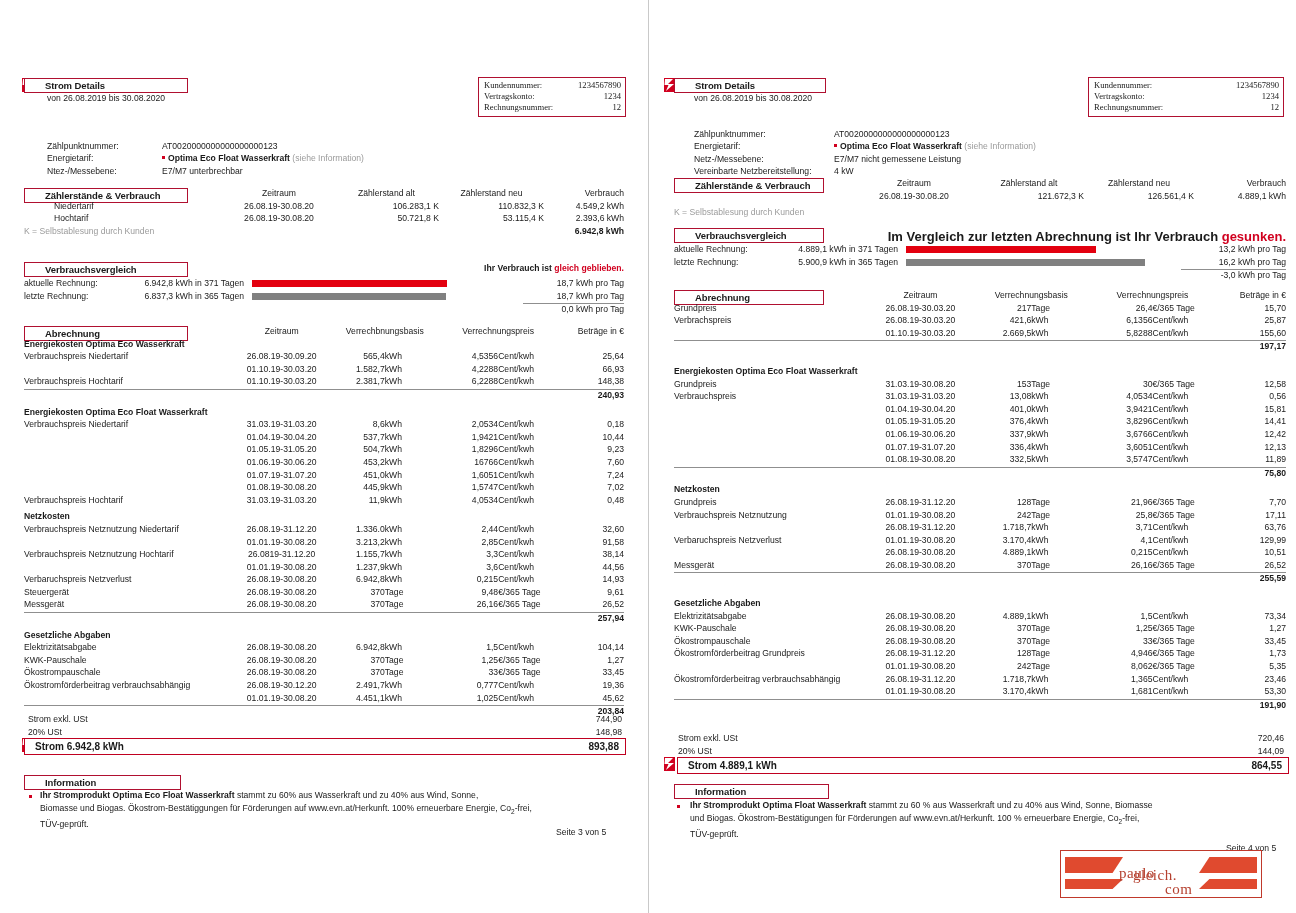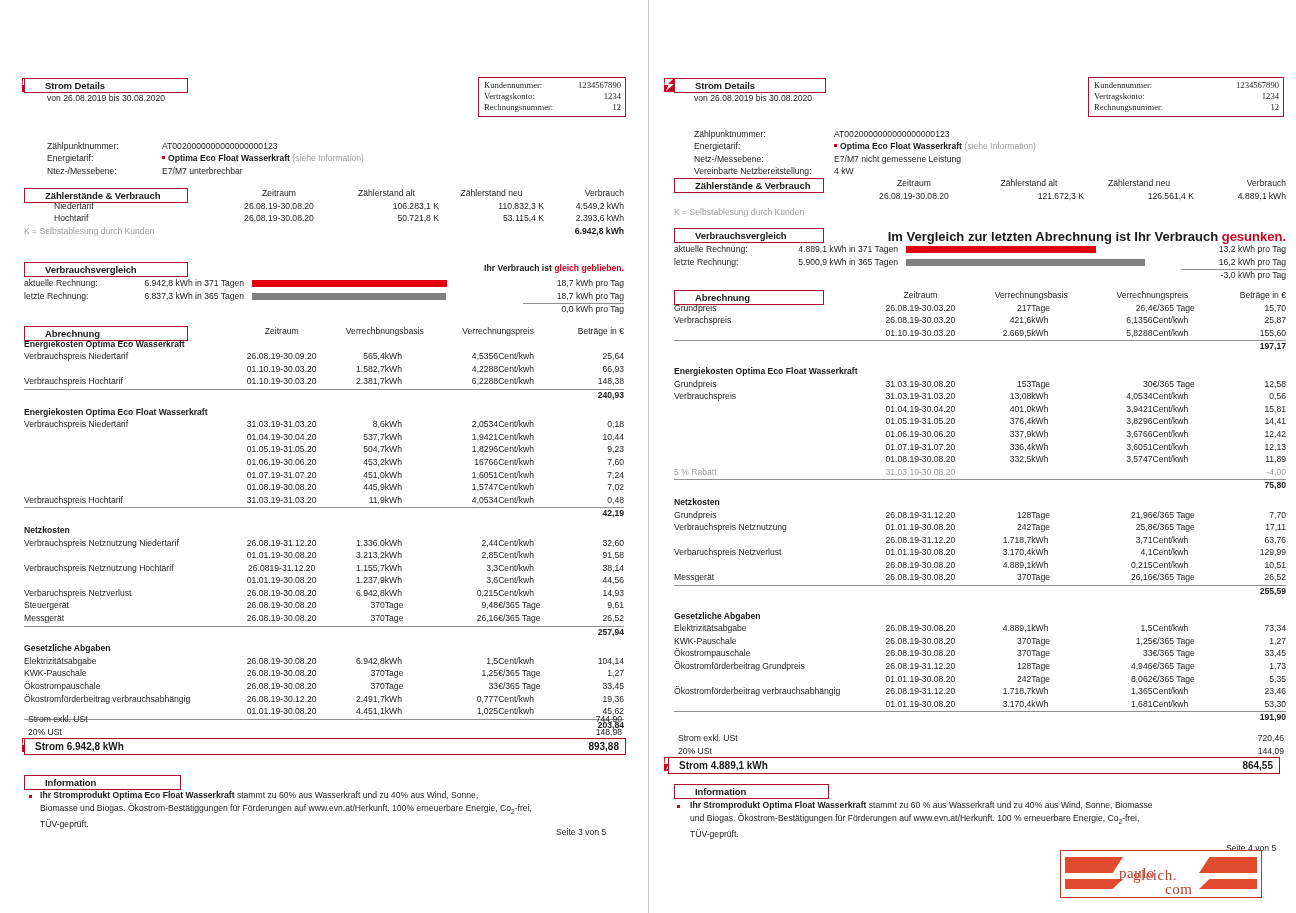--- a/index.html
+++ b/index.html
@@ -326,24 +326,20 @@
       </tr>
       <tr>
         <td>Verbrauchspreis Hochtarif</td>
         <td class="c">31.03.19-31.03.20</td>
         <td class="num">11,9</td>
         <td class="unit">kWh</td>
         <td class="num">4,0534</td>
         <td class="unit">Cent/kwh</td>
         <td class="r">0,48</td>
       </tr>
-      <tr>
-        <td class="rule-thin" colspan="6" style="height:3px;"></td>
-        <td class="r b rule-thin">42,19</td>
-      </tr>
 
       <tr>
             <td class="b" colspan="7" style="padding-top:4px;">Netzkosten</td>
           </tr>
       <tr>
         <td>Verbrauchspreis Netznutzung Niedertarif</td>
         <td class="c">26.08.19-31.12.20</td>
         <td class="num">1.336.0</td>
         <td class="unit">kWh</td>
         <td class="num">2,44</td>
@@ -715,29 +711,20 @@
       <tr>
         <td></td>
         <td class="c">01.08.19-30.08.20</td>
         <td class="num">332,5</td>
         <td class="unit">kWh</td>
         <td class="num">3,5747</td>
         <td class="unit">Cent/kwh</td>
         <td class="r">11,89</td>
       </tr>
       <tr>
-        <td class="gray">5 % Rabatt</td>
-        <td class="c gray">31.03.19-30.08.20</td>
-        <td></td>
-            <td></td>
-            <td></td>
-            <td></td>
-        <td class="r gray">-4,00</td>
-      </tr>
-      <tr>
         <td class="rule-thin" colspan="6" style="height:3px;"></td>
         <td class="r b rule-thin">75,80</td>
       </tr>
 
       <tr>
             <td class="b" colspan="7" style="padding-top:4px;">Netzkosten</td>
           </tr>
       <tr>
         <td>Grundpreis</td>
         <td class="c">26.08.19-31.12.20</td>
@@ -881,21 +868,21 @@
         <td class="r">144,09</td>
       </tr>
     </tbody>
       </table>
 
     <span class="bolt" style="left:16px;top:757px;">
       <svg width="11" height="14" viewBox="0 0 11 14">
           <polygon points="1,1 9,1 4,6 10,6 2,13 4.5,7 0.5,7" fill="#ffffff"></polygon>
         </svg>
     </span>
-    <div class="totbox" style="left:20px;top:757px;width:612px;padding:0 6px 0 10px;justify-content:space-between;">
+    <div class="totbox" style="left:29px;top:757px;width:612px;padding:0 6px 0 10px;justify-content:space-between;">
       <span>Strom 4.889,1 kWh</span>
       <span>864,55</span>
     </div>
 
     <div class="sec-head" style="left:26px;top:784px;width:155px;">
       <span>Information</span>
     </div>
     <span class="infobullet" style="left:29px;top:805px;"></span>
     <div class="info-txt" style="left:42px;top:799px;width:580px;">
       <div><span class="b">Ihr Stromprodukt Optima Float Wasserkraft</span><span> stammt zu 60 % aus Wasserkraft und zu  40% aus Wind, Sonne, Biomasse</span></div>

